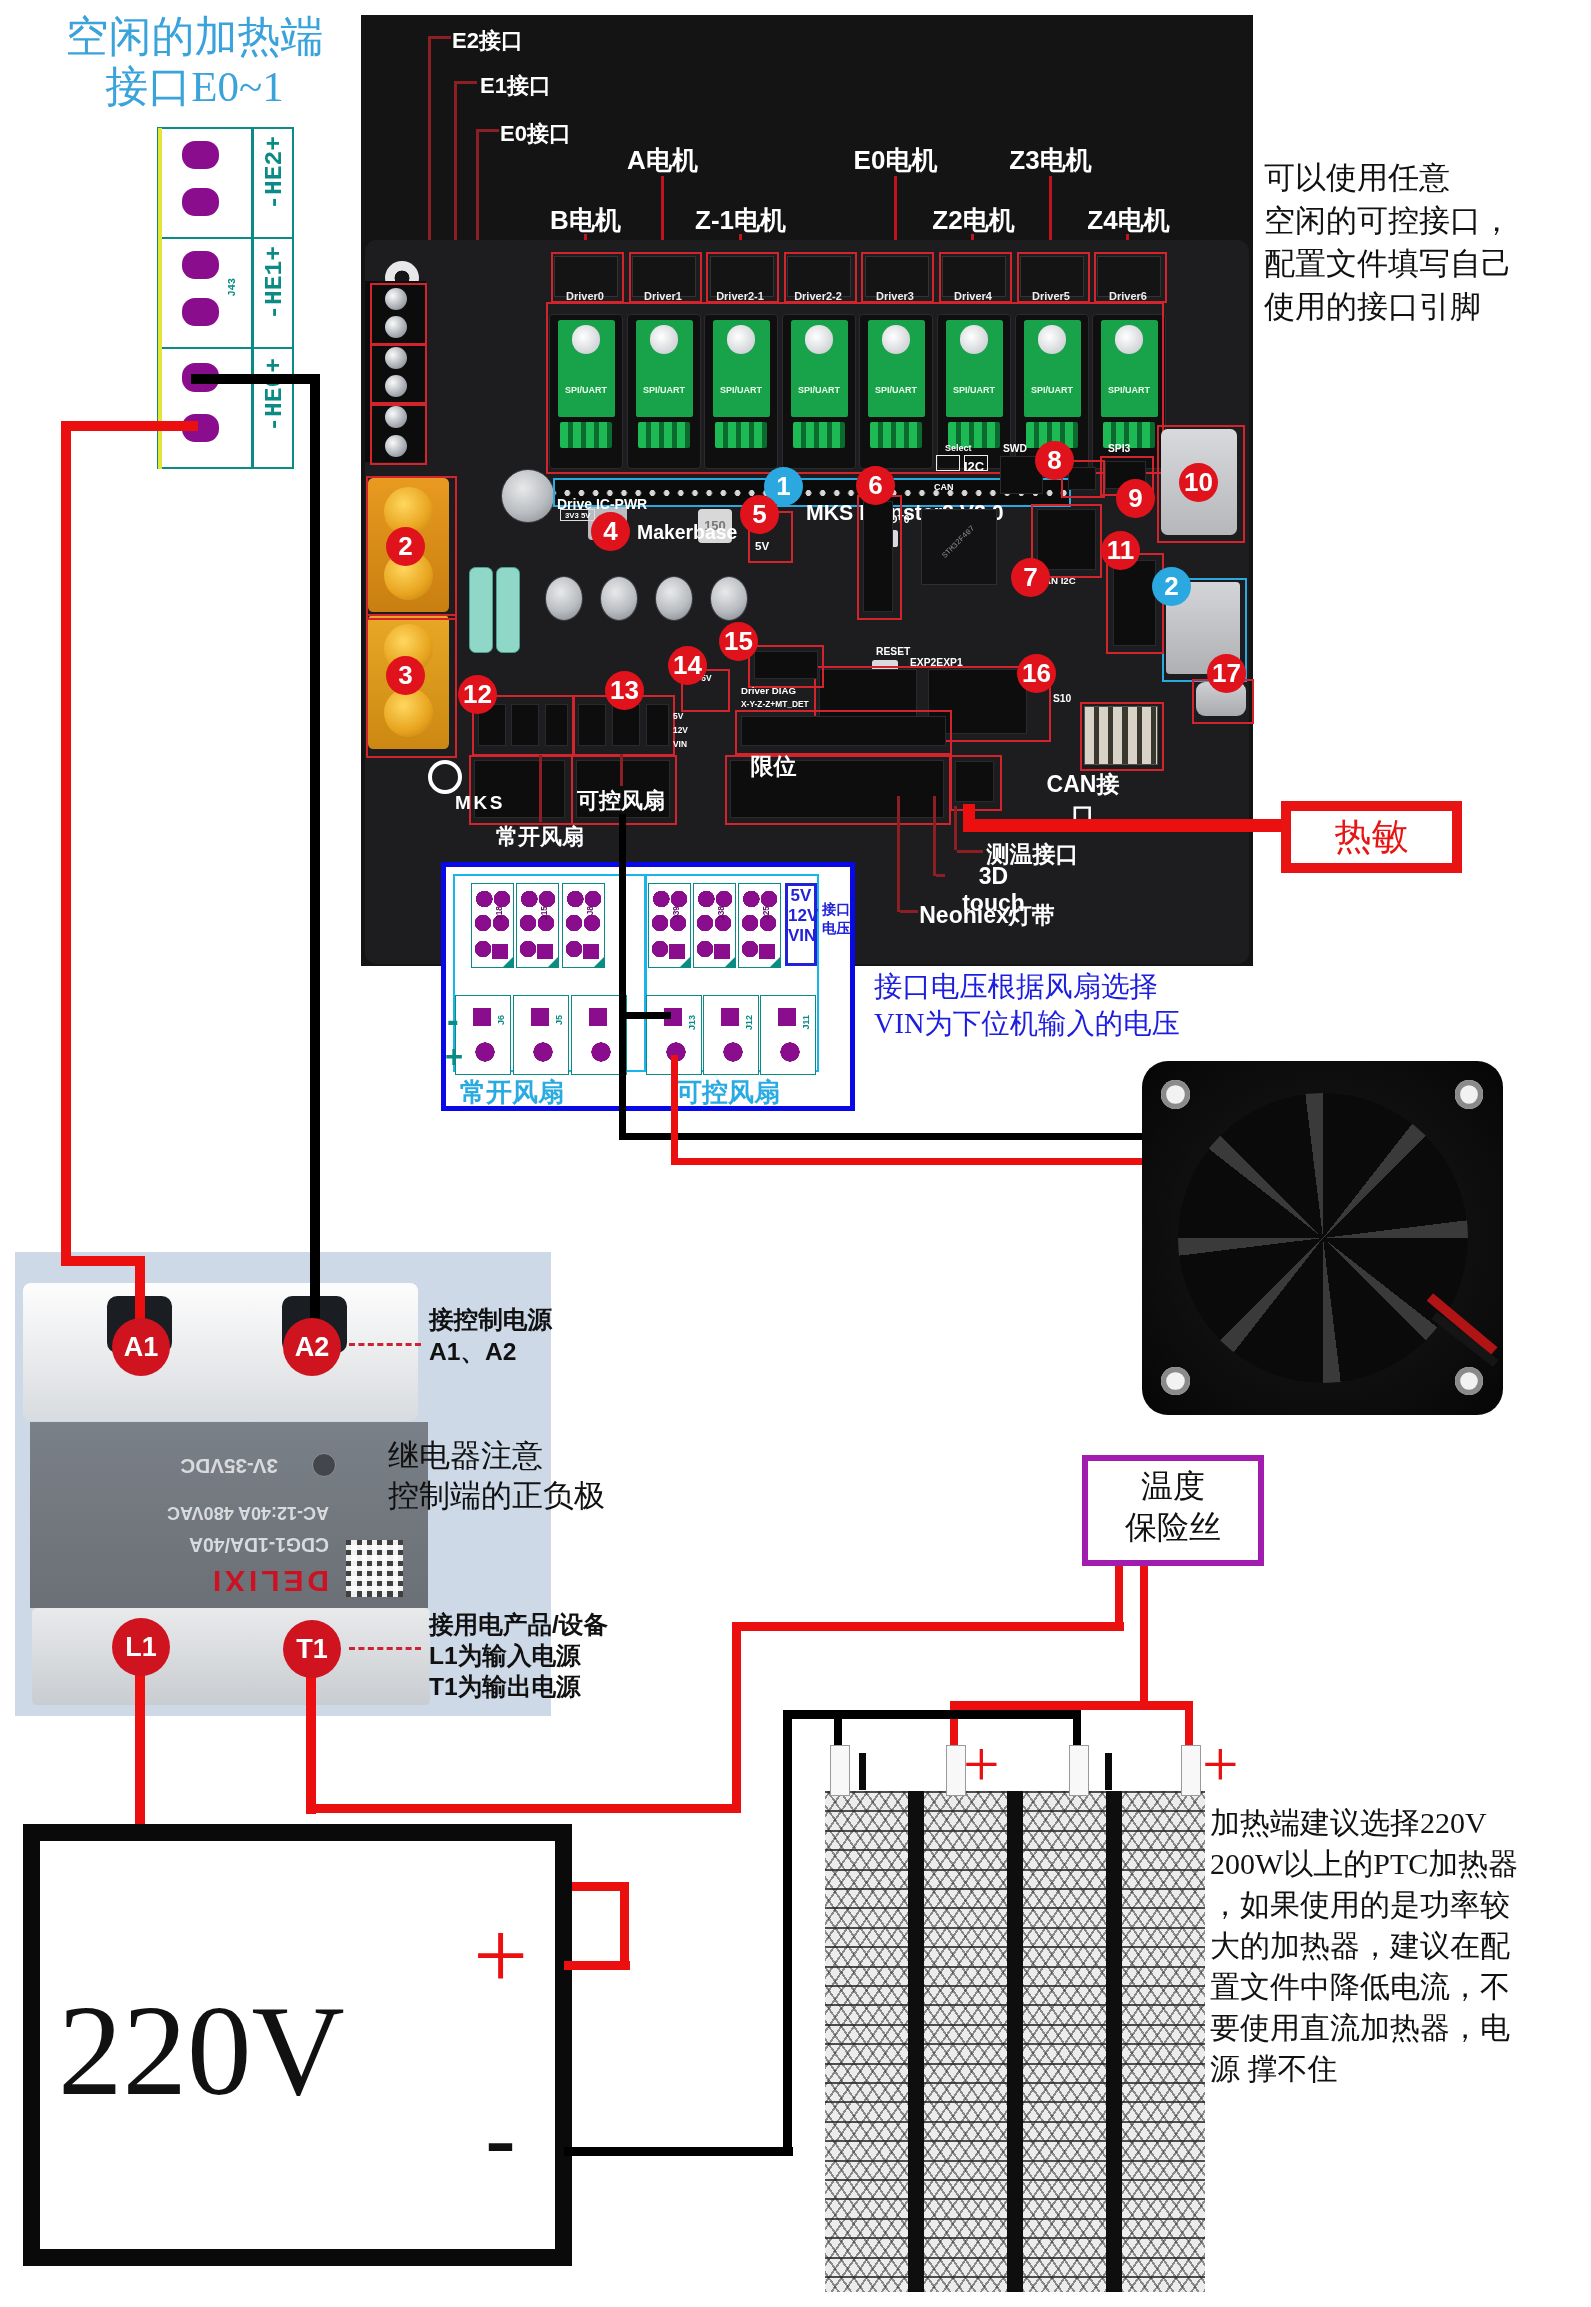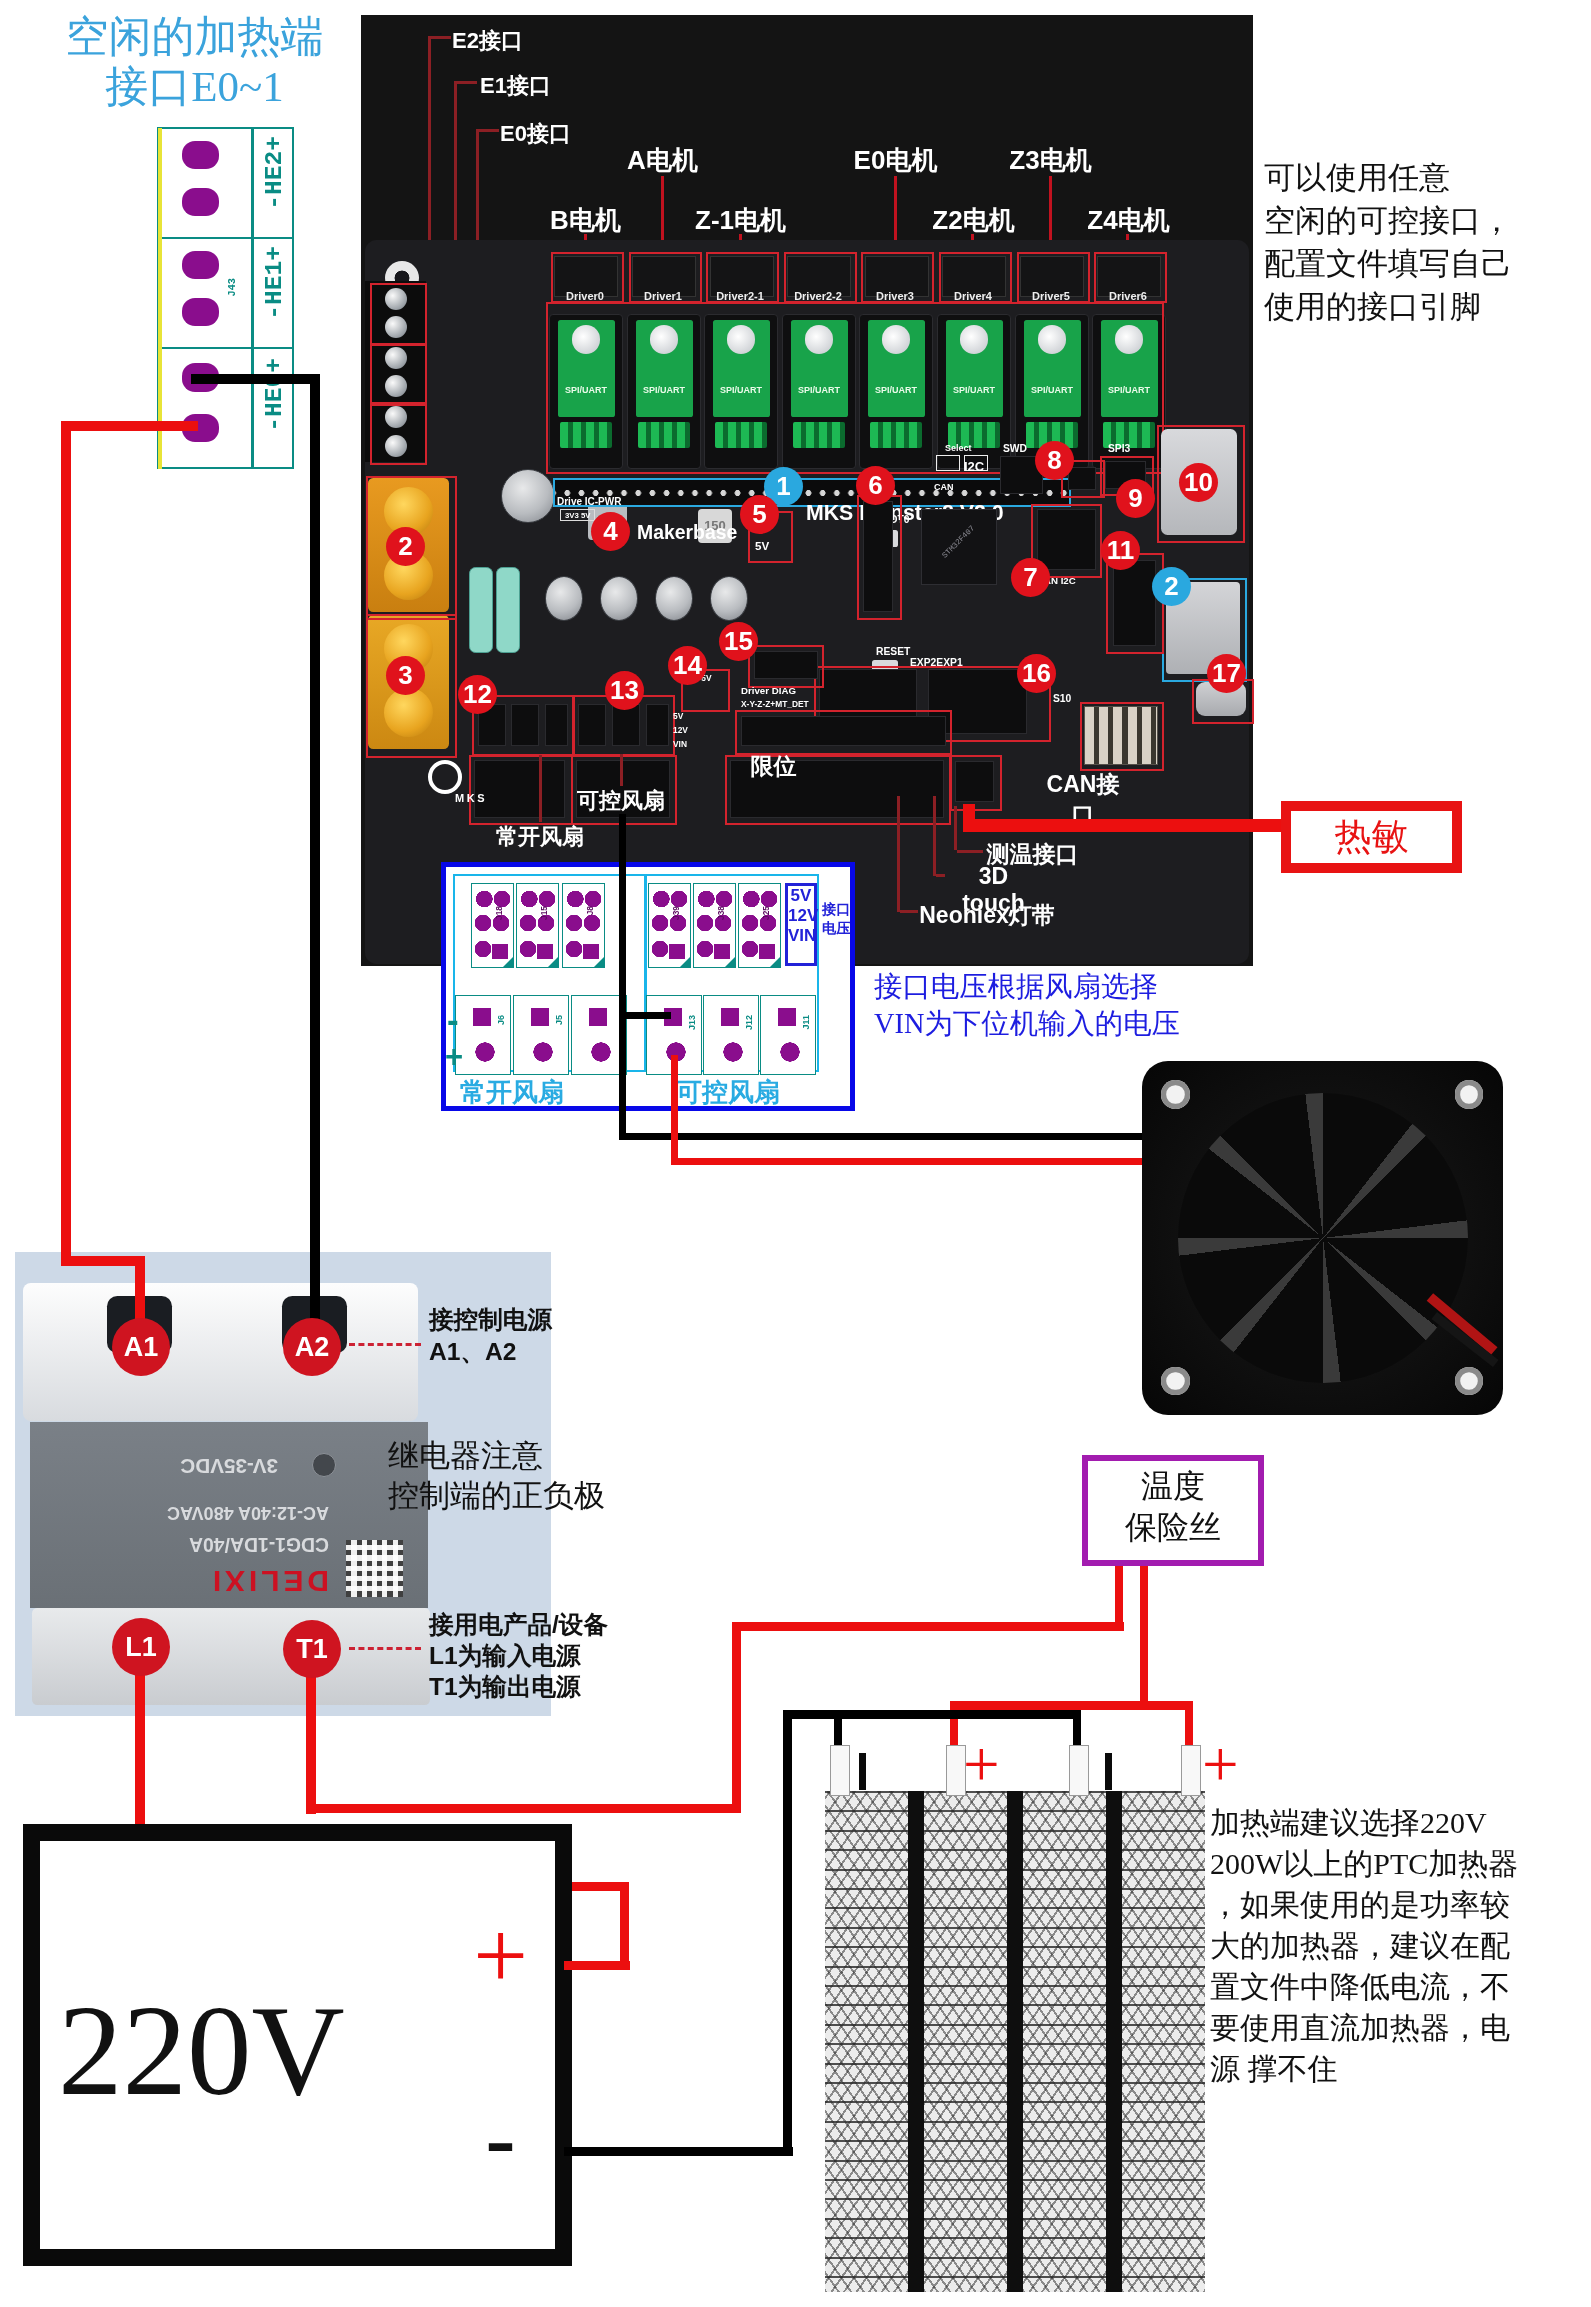--- a/index.html
+++ b/index.html
@@ -225,21 +225,21 @@
   <div class="cap" style="left:545px;top:576px;width:36px;height:43px;"></div>
   <div class="cap" style="left:600px;top:576px;width:36px;height:43px;"></div>
   <div class="cap" style="left:655px;top:576px;width:36px;height:43px;"></div>
   <div class="cap" style="left:710px;top:576px;width:36px;height:43px;"></div>
   <div class="a" style="left:588px;top:501px;width:39px;height:39px;background:#b9bcc0;border-radius:3.9px;color:#5a5d61;font:bold 13px 'Liberation Sans',sans-serif;text-align:center;line-height:39px;">330</div>
   <div class="a" style="left:698px;top:509px;width:34px;height:34px;background:#d8d8d8;border-radius:3.9px;color:#777;font:bold 13px 'Liberation Sans',sans-serif;text-align:center;line-height:34px;">150</div>
 
   <div class="a dots" style="left:553px;top:478px;width:514px;height:24.6px;background-color:#0b0b0c;border:2.6px solid #2aa9e0;"></div>
   <div class="a wt" style="left:637px;top:504px;font-size:19.4px;margin-top:17px;">Makerbase</div>
   <div class="a wt" style="left:806px;top:501px;font-size:21.3px;">MKS Monster8 V2.0</div>
-  <div class="a wt" style="left:557px;top:496px;font-size:10px;">Drive IC-PWR</div>
+  <div class="a wt" style="left:557px;top:496px;font-size:14px;">Drive IC-PWR</div>
   <div class="a wt" style="left:560px;top:509px;font-size:7.8px;border:1.3px solid #ddd;padding:0.6px 3.9px;">3V3 5V</div>
 
   <div class="a" style="left:921px;top:509px;width:74px;height:74px;background:#121214;border:1.3px solid #2e2e33;">
     <div class="a" style="left:1.3px;top:28.4px;width:71px;text-align:center;color:#8e8e96;font:7.8px 'Liberation Mono',monospace;transform:rotate(-45deg);">STM32F407</div>
   </div>
   <div class="a wt" style="left:874px;top:514px;font-size:10.3px;">BOOT0</div>
   <div class="a" style="left:872px;top:530px;width:26px;height:17px;background:#d9dadd;border-radius:2.6px;"></div>
   <div class="a wt" style="left:876px;top:646px;font-size:10.3px;">RESET</div>
   <div class="a" style="left:872px;top:660px;width:26px;height:17px;background:#d9dadd;border-radius:2.6px;"></div>
   <div class="a wt" style="left:910px;top:657px;font-size:10.3px;">EXP2EXP1</div>
@@ -304,21 +304,21 @@
   <div class="hdr dots2" style="left:576px;top:760px;width:92px;height:56px;"></div>
   <div class="rbox" style="left:725px;top:755px;width:222px;height:66px;"></div>
   <div class="hdr dots2" style="left:730px;top:760px;width:212px;height:56px;"></div>
   <div class="rbox" style="left:950px;top:755px;width:48px;height:52px;"></div>
   <div class="hdr dots" style="left:955px;top:761px;width:37px;height:39px;"></div>
 
   <div class="a" style="left:1084px;top:706px;width:72px;height:57px;background:#d9d2c6;border:1.9px solid #55514a;background-image:repeating-linear-gradient(90deg,transparent 0 9px,#3a372f 9px 14.2px);"></div>
   <div class="rbox" style="left:1080px;top:702px;width:80px;height:65px;"></div>
 
   <div class="a" style="left:428px;top:760px;width:26px;height:26px;border:4.5px solid #fff;border-radius:50%;"></div>
-  <div class="a wt" style="left:423px;top:792px;font-size:11px;letter-spacing:2.6px;padding-left:32px;">MKS</div>
+  <div class="a wt" style="left:423px;top:792px;font-size:19px;letter-spacing:2.6px;padding-left:32px;">MKS</div>
 
   <div class="callout" style="left:727px;top:751px;width:93px;">限位</div>
   <div class="dkline" style="left:620px;top:754px;width:3.2px;height:32px;"></div>
   <div class="callout" style="left:572px;top:786px;width:98px;font-size:22px;">可控风扇</div>
   <div class="dkline" style="left:539px;top:755px;width:3.2px;height:67px;"></div>
   <div class="callout" style="left:491px;top:822px;width:98px;font-size:22px;">常开风扇</div>
   <div class="callout" style="left:1038px;top:769px;width:90px;">CAN接口</div>
   <div class="dkline" style="left:954px;top:806px;width:3.2px;height:44px;"></div>
   <div class="dkline" style="left:957px;top:850px;width:26px;height:3.2px;"></div>
   <div class="callout" style="left:984px;top:839px;width:97px;">测温接口</div>

